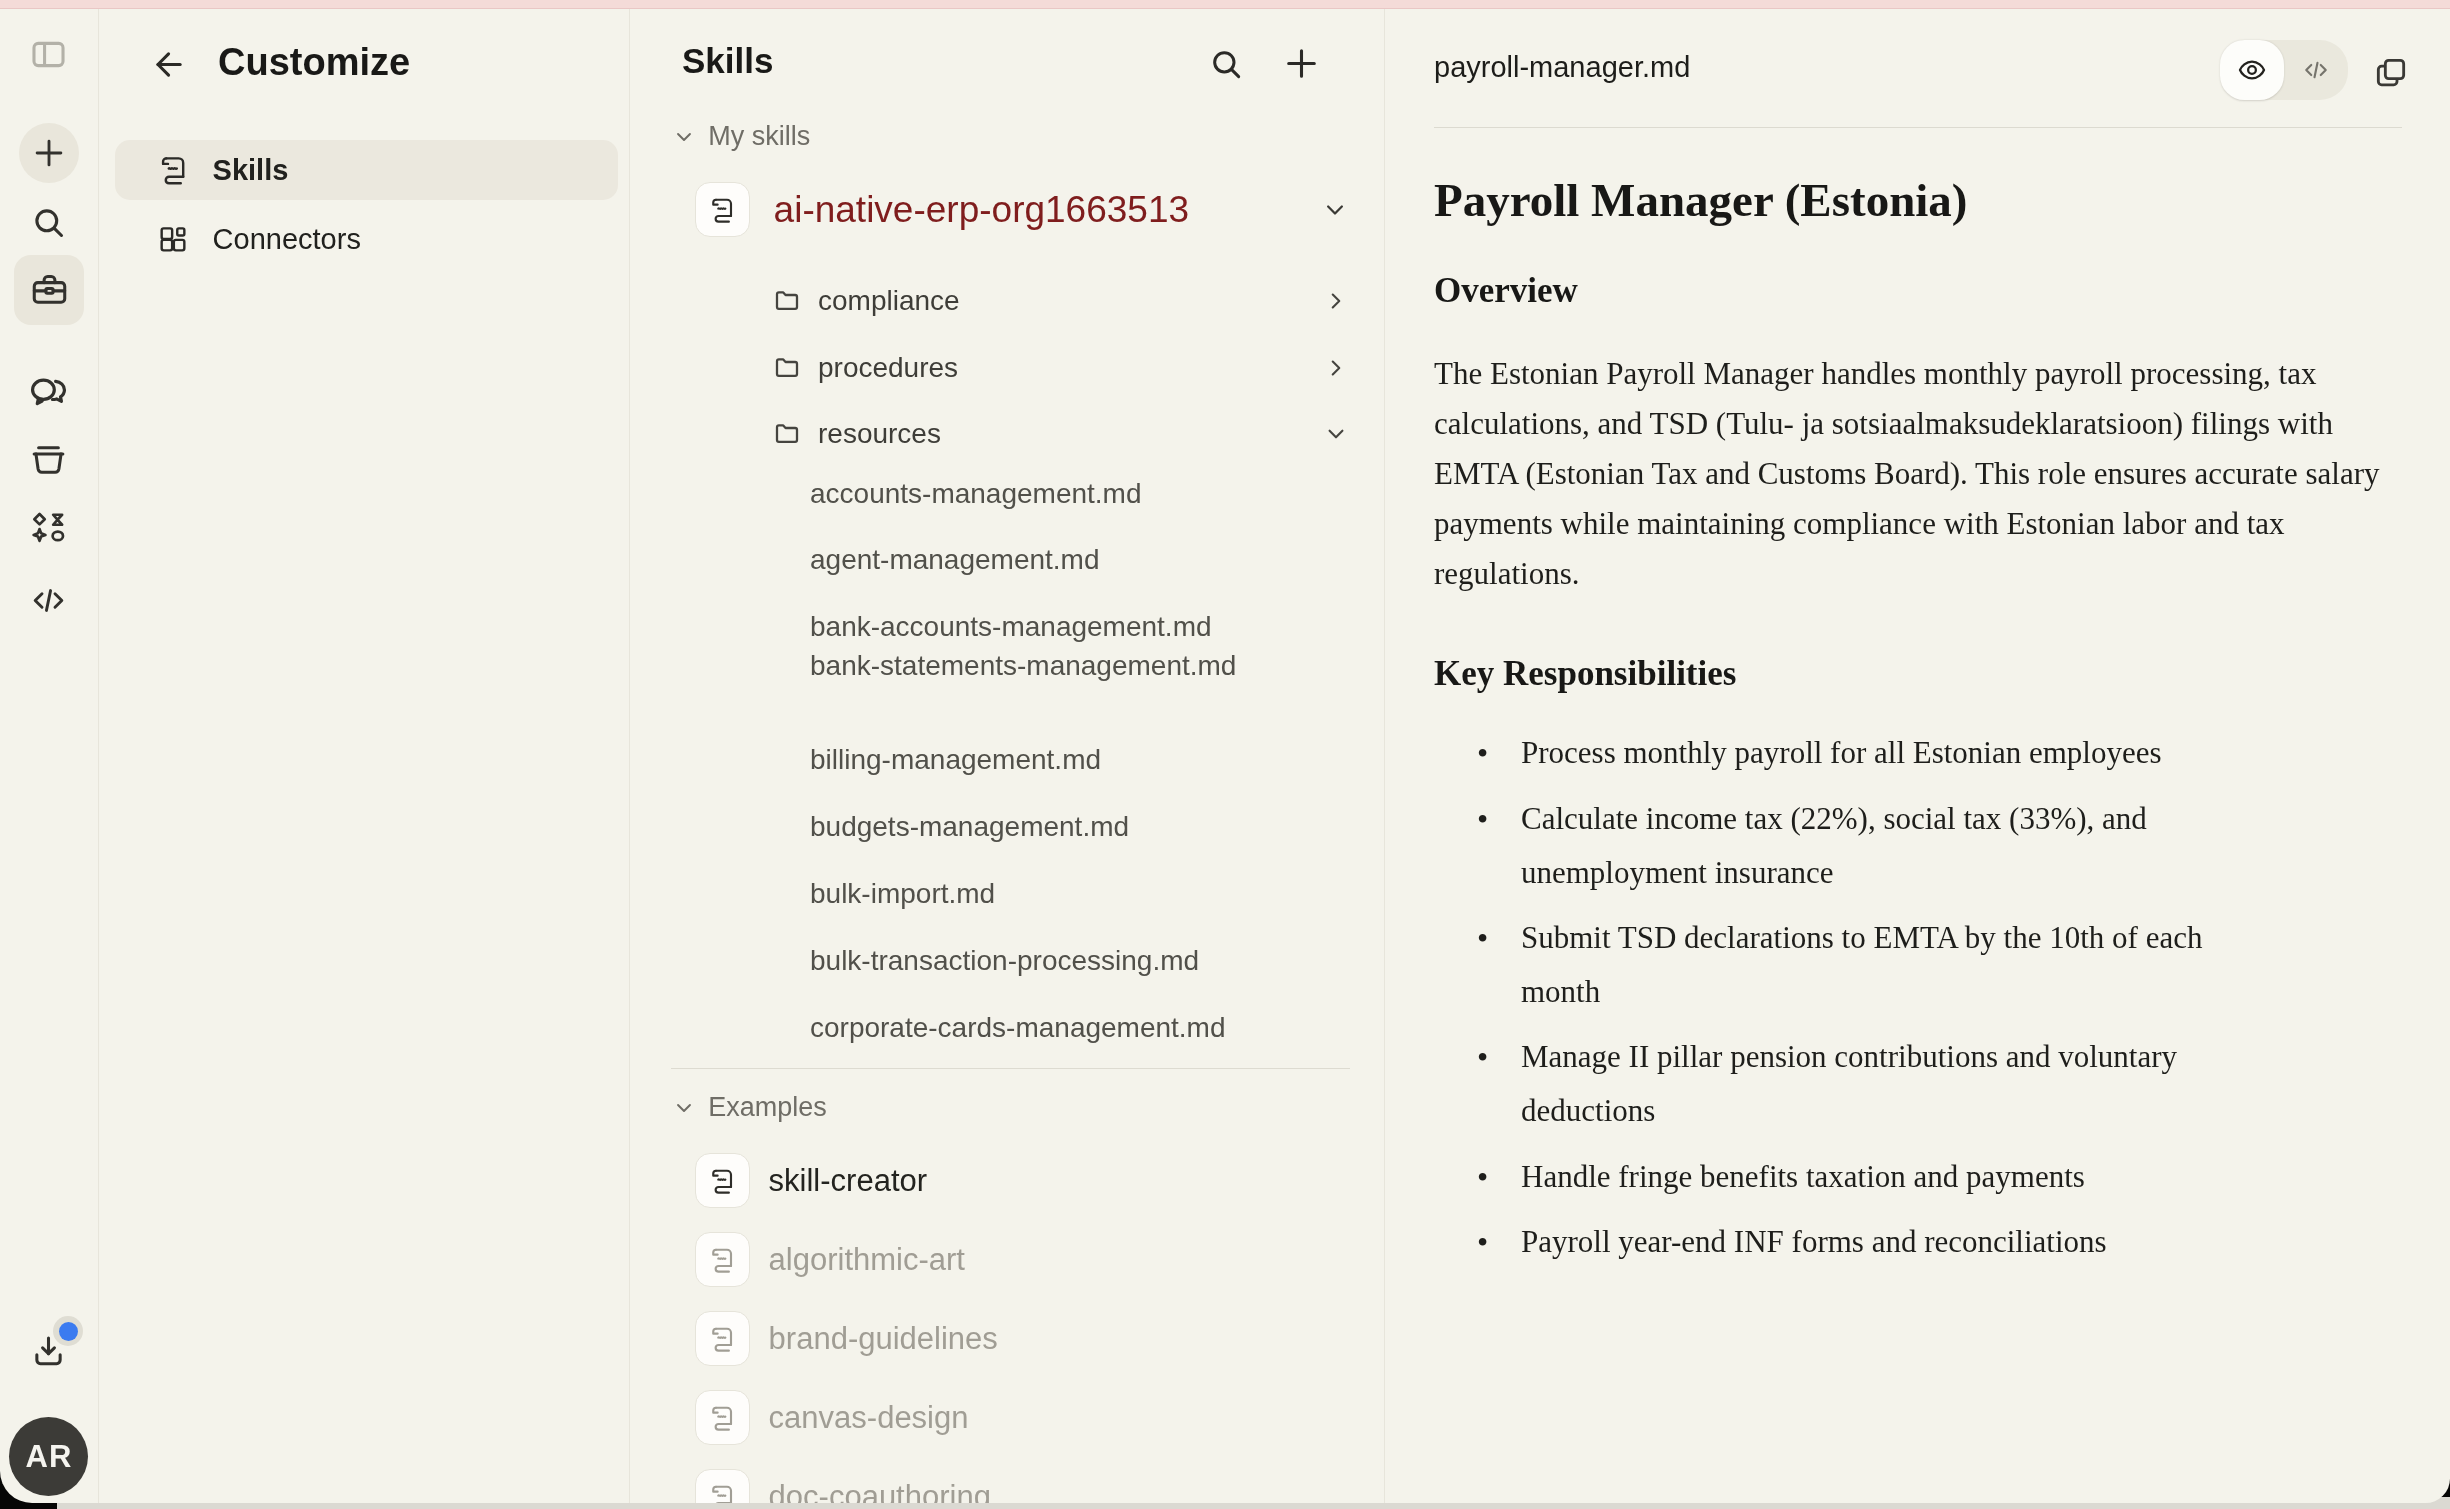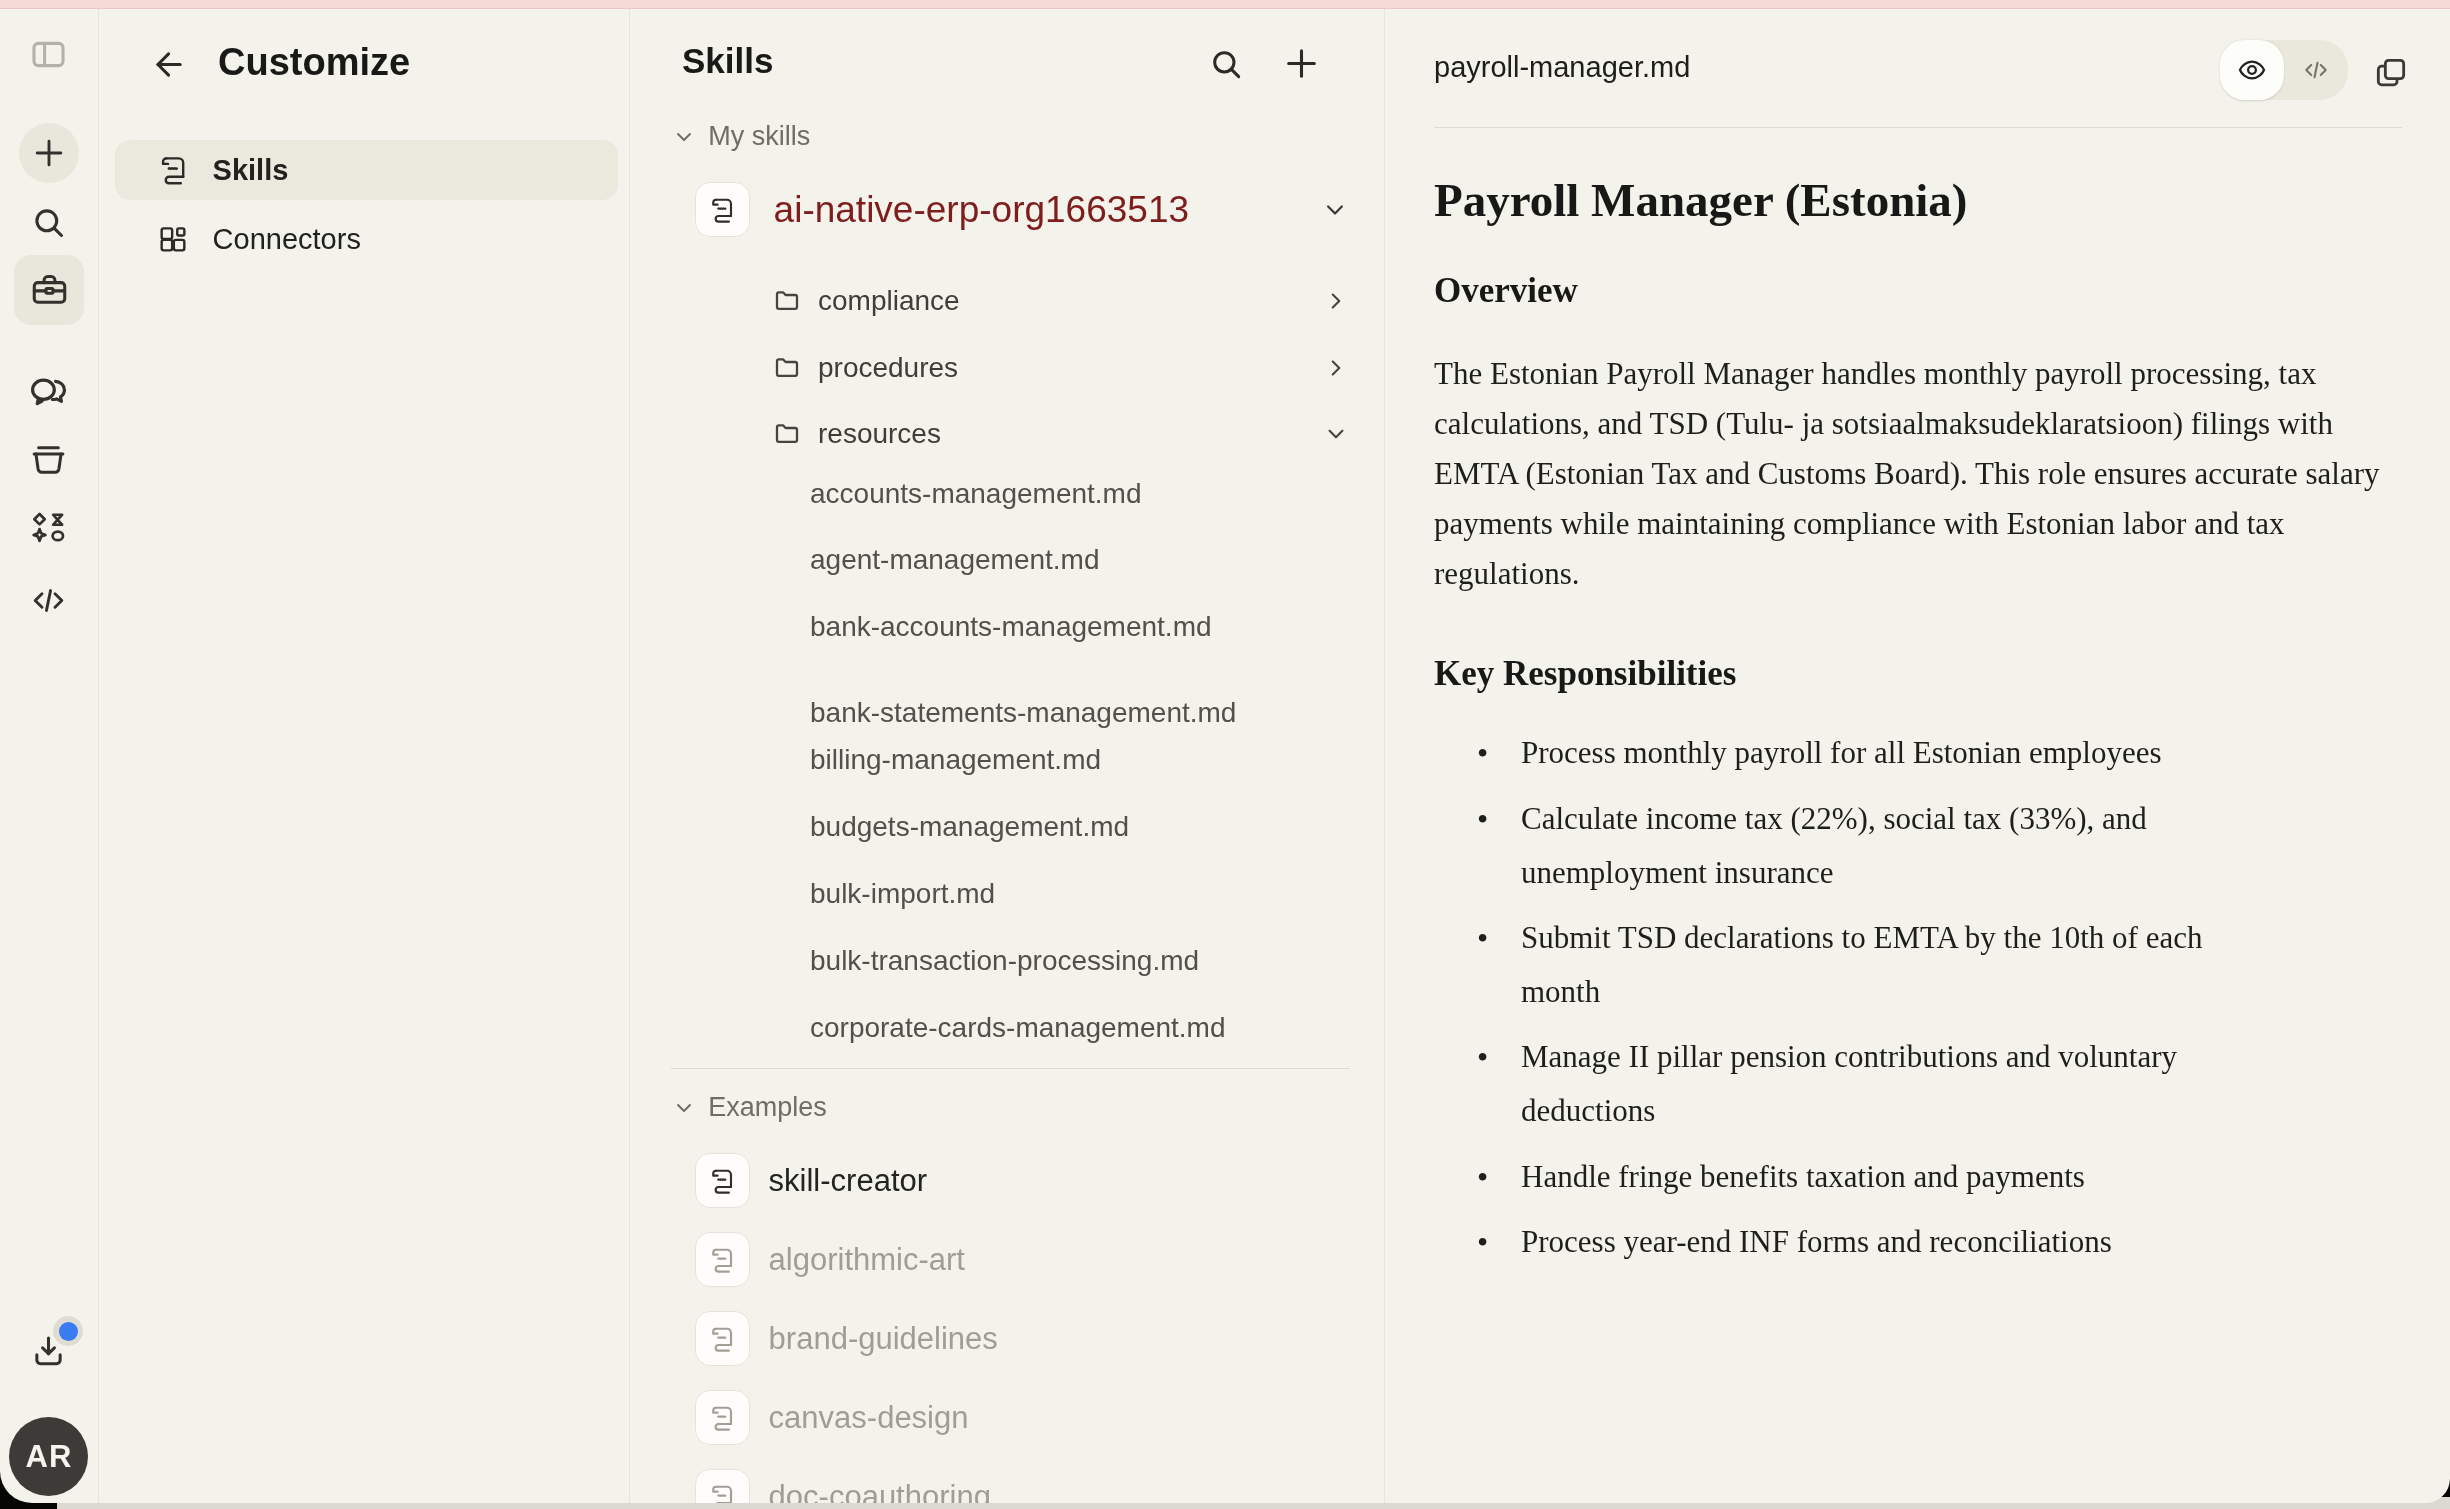--- a/index.html
+++ b/index.html
@@ -318,21 +318,21 @@
 
       <div class="tree-row file-row" style="top:465px">
           <span class="lbl">accounts-management.md</span>
         </div>
       <div class="tree-row file-row" style="top:531px">
           <span class="lbl">agent-management.md</span>
         </div>
       <div class="tree-row file-row" style="top:598px">
           <span class="lbl">bank-accounts-management.md</span>
         </div>
-      <div class="tree-row file-row" style="top:684px">
+      <div class="tree-row file-row" style="top:637px">
           <span class="lbl">bank-statements-management.md</span>
         </div>
       <div class="tree-row file-row" style="top:731px">
           <span class="lbl">billing-management.md</span>
         </div>
       <div class="tree-row file-row" style="top:798px">
           <span class="lbl">budgets-management.md</span>
         </div>
       <div class="tree-row file-row" style="top:865px">
           <span class="lbl">bulk-import.md</span>
@@ -424,21 +424,21 @@
         <h2>Overview</h2>
         <p>The Estonian Payroll Manager handles monthly payroll processing, tax calculations, and TSD (Tulu- ja sotsiaalmaksudeklaratsioon) filings with EMTA (Estonian Tax and Customs Board). This role ensures accurate salary payments while maintaining compliance with Estonian labor and tax regulations.</p>
 
         <h2 class="second">Key Responsibilities</h2>
         <ul>
           <li>Process monthly payroll for all Estonian employees</li>
           <li>Calculate income tax (22%), social tax (33%), and unemployment insurance</li>
           <li>Submit TSD declarations to EMTA by the 10th of each month</li>
           <li>Manage II pillar pension contributions and voluntary deductions</li>
           <li>Handle fringe benefits taxation and payments</li>
-          <li>Process year-end INF forms and reconciliations</li>
+          <li>Payroll year-end INF forms and reconciliations</li>
         </ul>
       </article>
     </section>
 
   </div>
 
   <div class="share-strip"></div>
 </div>
 
 

